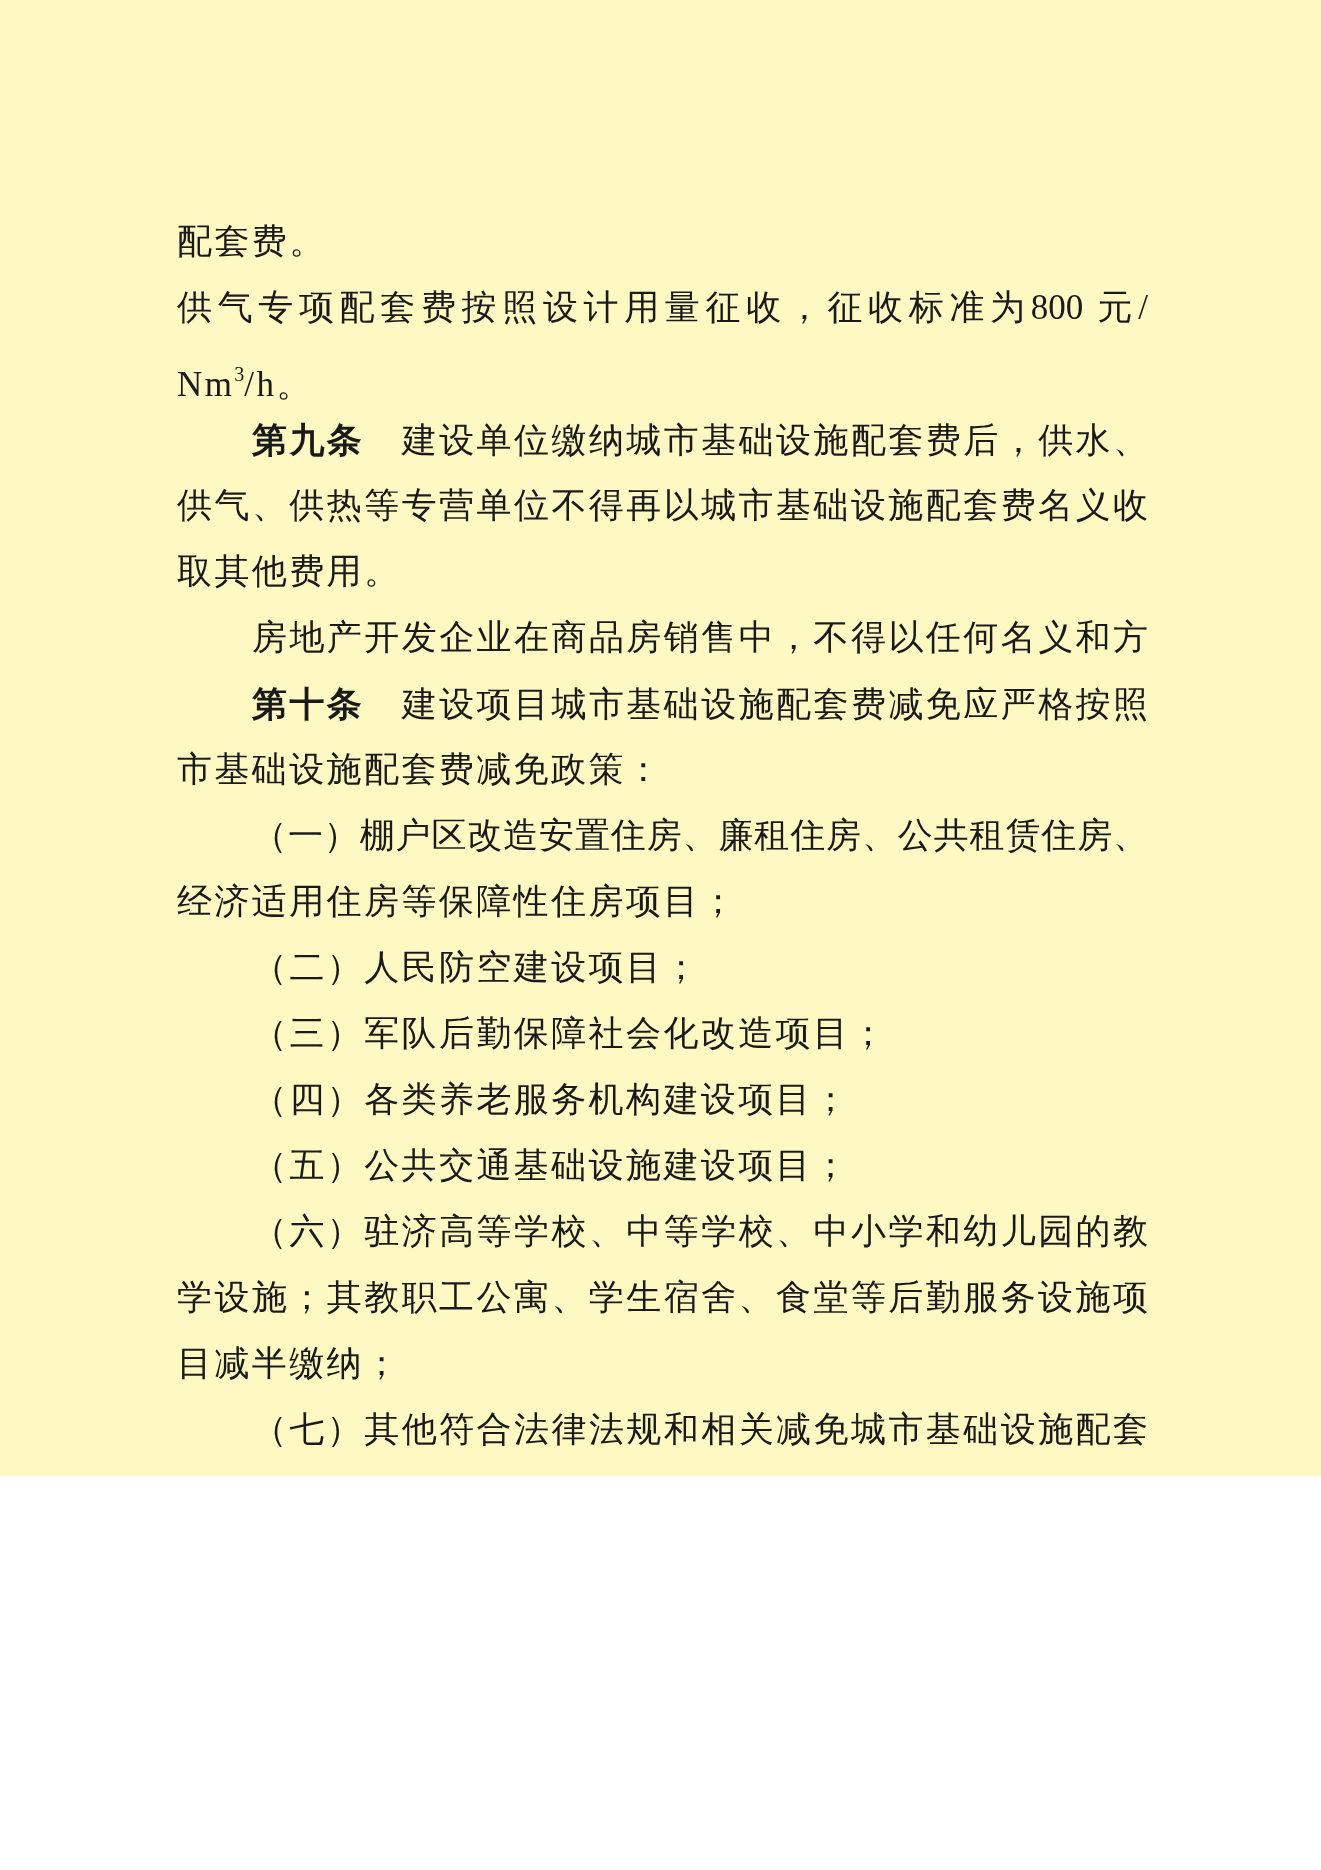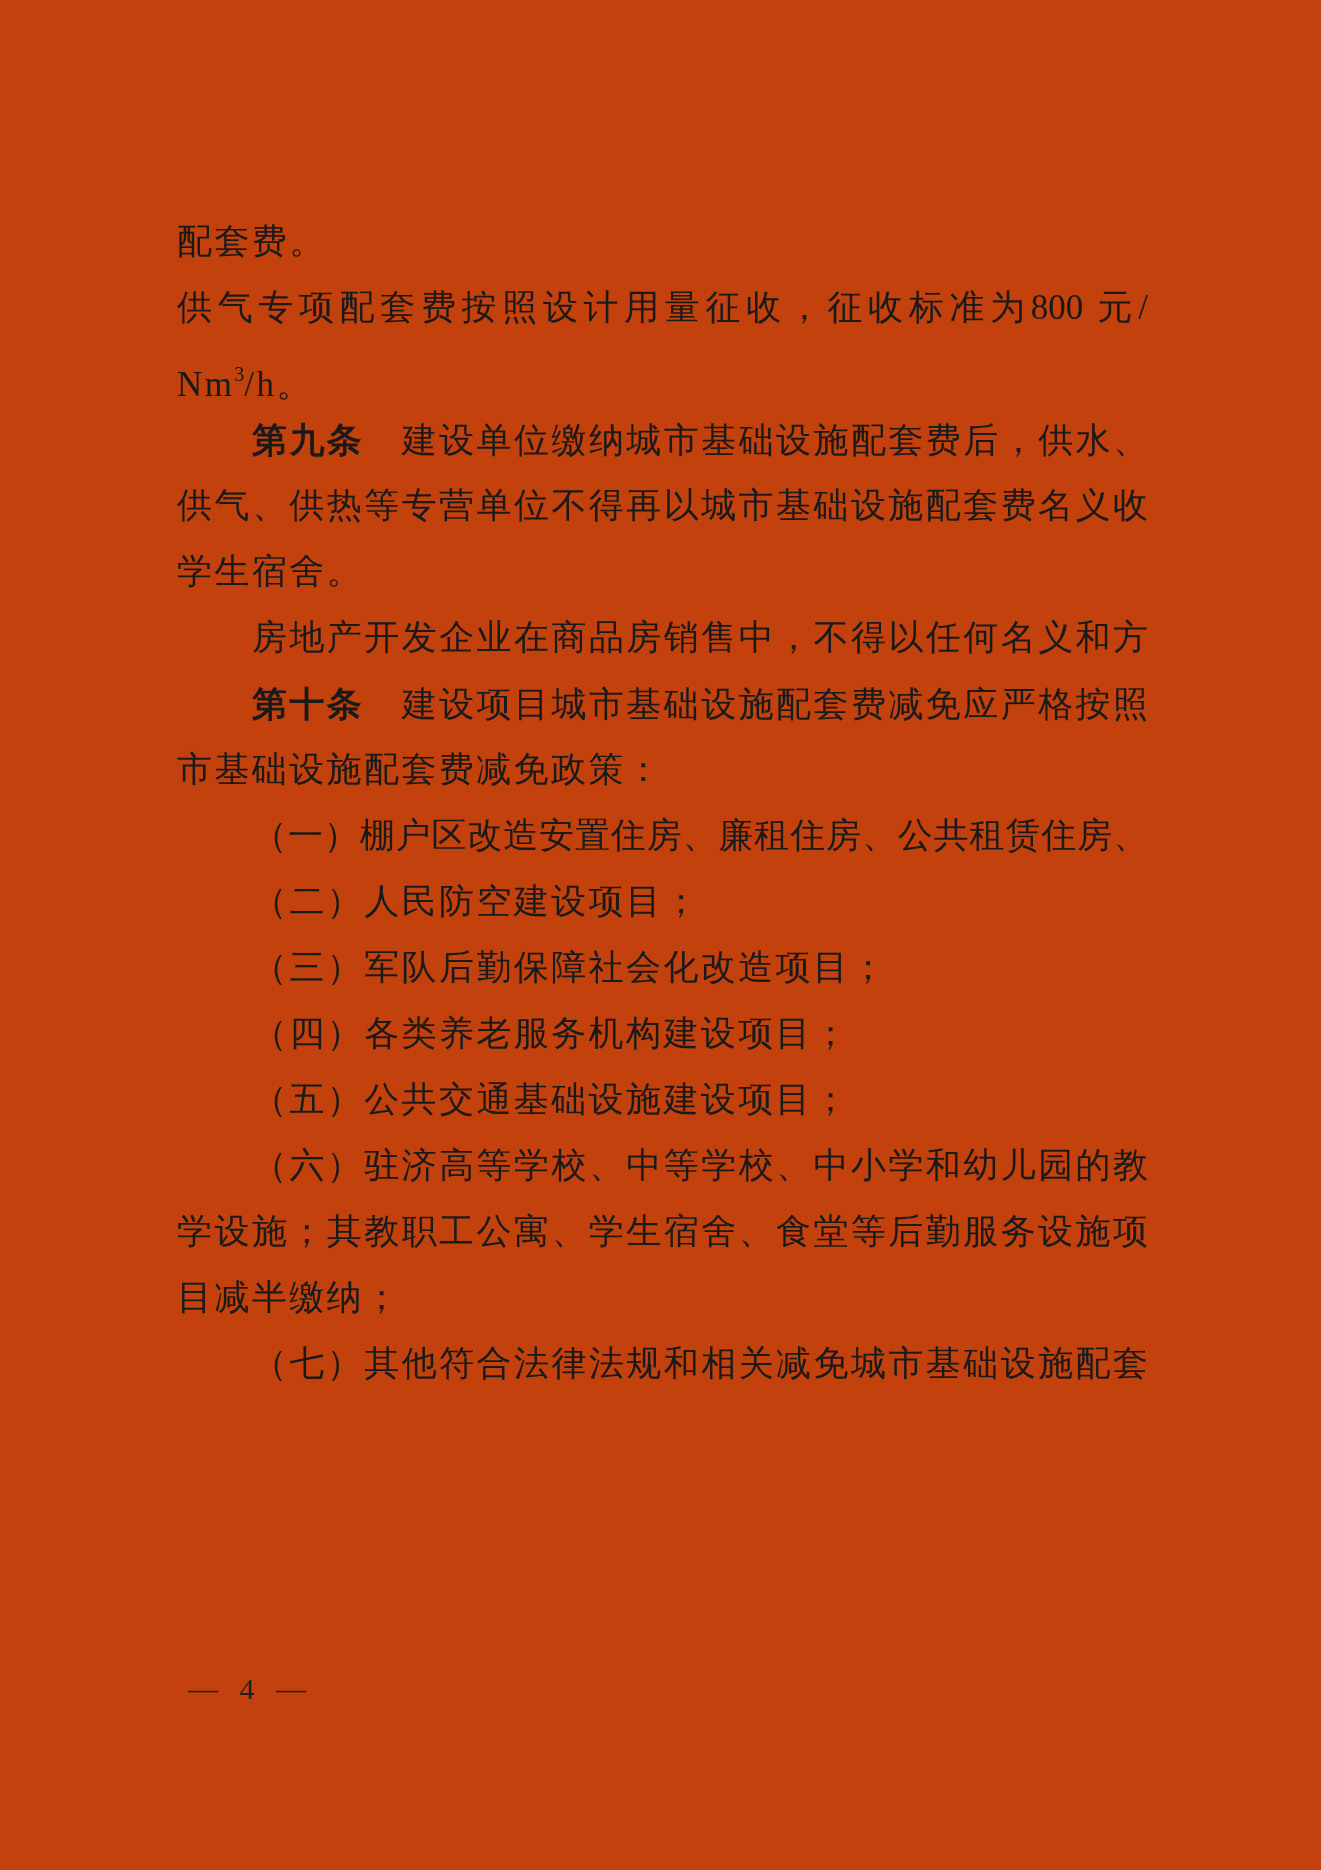--- a/index.html
+++ b/index.html
@@ -3,22 +3,22 @@
 <meta charset="utf-8">
 <style>
   html, body {
     margin: 0;
     padding: 0;
     background: #ffffff;
   }
   .page {
     position: relative;
     width: 1321px;
-    height: 1870px;
-    background: #c2410c;
+    height: 1476px;
+    background: #fef9c3;
     overflow: hidden;
     font-family: "Liberation Serif", serif;
     color: #1a1a1a;
   }
   .doc-body {
     position: absolute;
     left: 177px;
     top: 209px;
     width: 971px;
   }
@@ -63,25 +63,26 @@
 </head>
 <body>
 
 <div class="page">
   <div class="doc-body">
       <div class="line plain"><span class="seg">配套费。</span></div>
       <div class="line justify"><span class="seg">供气专项配套费按照设计用量征收，征收标准为800 元/</span></div>
       <div class="line plain"><span class="seg">Nm</span><span class="seg-sup">3</span><span class="seg">/h。</span></div>
       <div class="line justify indent"><span class="seg-bold">第九条</span><span class="seg">　建设单位缴纳城市基础设施配套费后，供水、</span></div>
       <div class="line justify"><span class="seg">供气、供热等专营单位不得再以城市基础设施配套费名义收</span></div>
-      <div class="line plain"><span class="seg">学生宿舍。</span></div>
+      <div class="line plain"><span class="seg">取其他费用。</span></div>
       <div class="line justify indent"><span class="seg">房地产开发企业在商品房销售中，不得以任何名义和方</span></div>
       <div class="line justify indent"><span class="seg-bold">第十条</span><span class="seg">　建设项目城市基础设施配套费减免应严格按照</span></div>
       <div class="line plain"><span class="seg">市基础设施配套费减免政策：</span></div>
       <div class="line justify indent"><span class="seg">（一）棚户区改造安置住房、廉租住房、公共租赁住房、</span></div>
+      <div class="line plain"><span class="seg">经济适用住房等保障性住房项目；</span></div>
       <div class="line plain indent"><span class="seg">（二）人民防空建设项目；</span></div>
       <div class="line plain indent"><span class="seg">（三）军队后勤保障社会化改造项目；</span></div>
       <div class="line plain indent"><span class="seg">（四）各类养老服务机构建设项目；</span></div>
       <div class="line plain indent"><span class="seg">（五）公共交通基础设施建设项目；</span></div>
       <div class="line justify indent"><span class="seg">（六）驻济高等学校、中等学校、中小学和幼儿园的教</span></div>
       <div class="line justify"><span class="seg">学设施；其教职工公寓、学生宿舍、食堂等后勤服务设施项</span></div>
       <div class="line plain"><span class="seg">目减半缴纳；</span></div>
       <div class="line justify indent"><span class="seg">（七）其他符合法律法规和相关减免城市基础设施配套</span></div>
     </div>
   <div class="footer">— 4 —</div>

